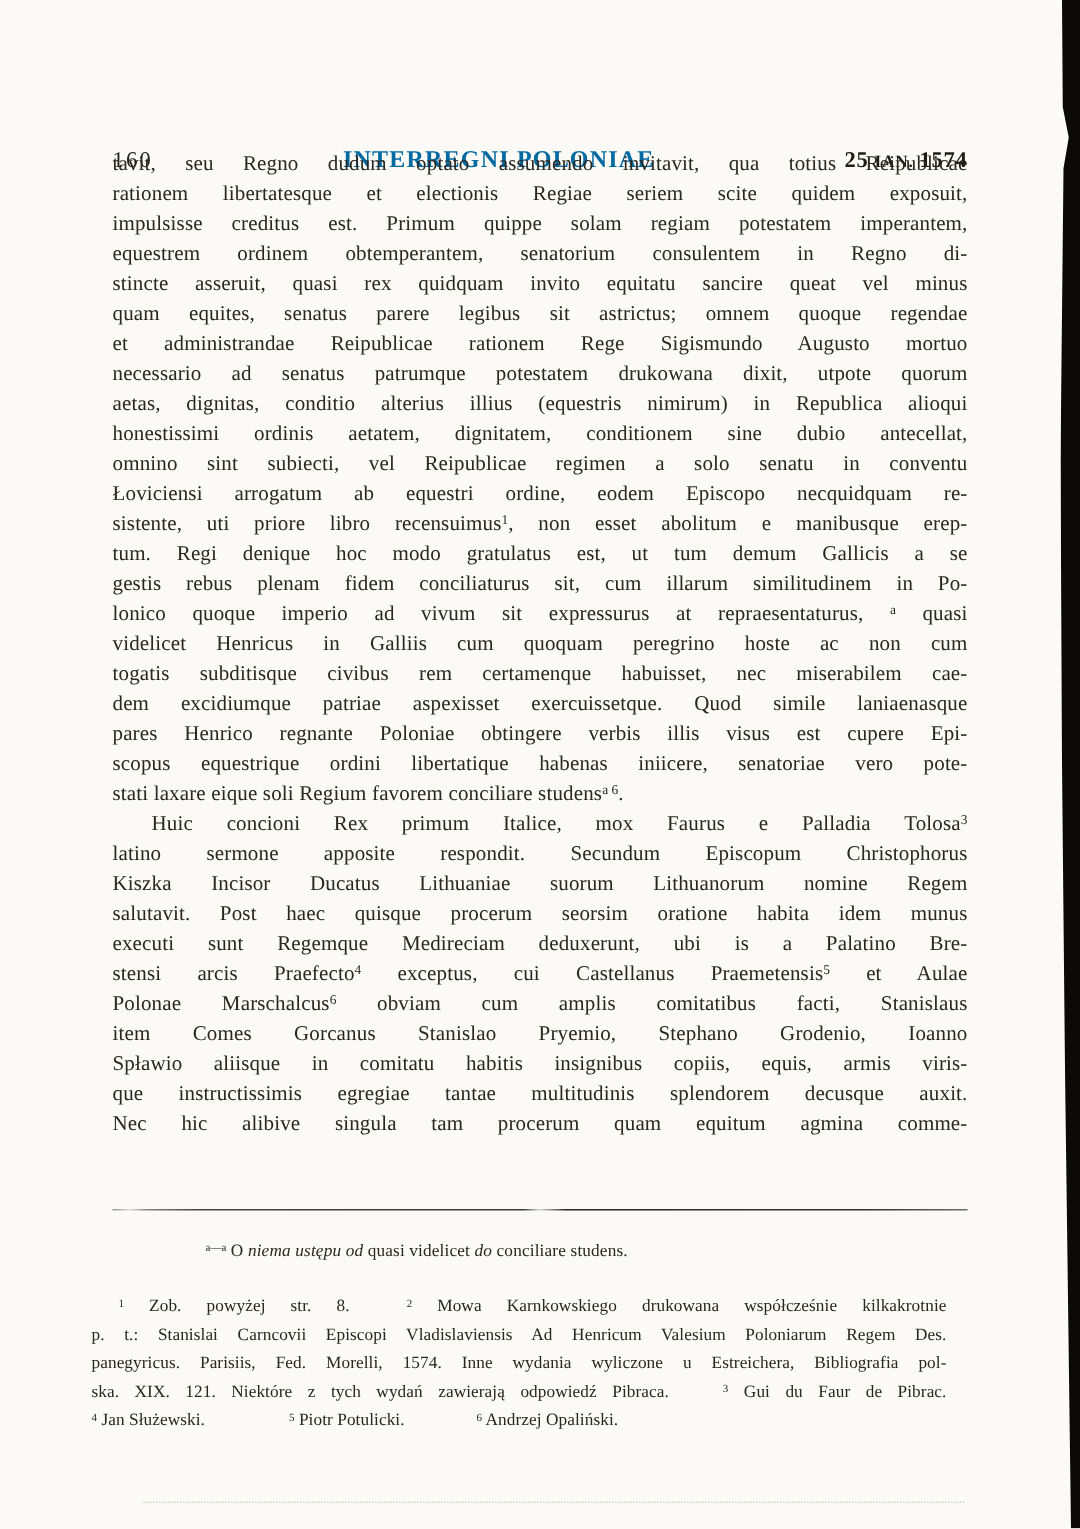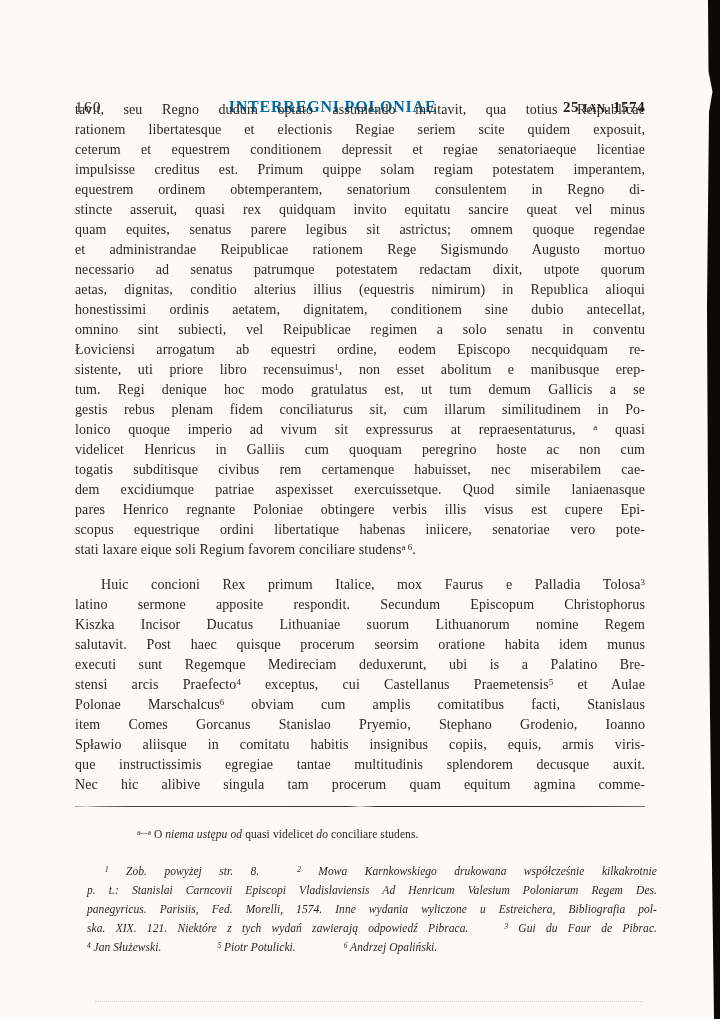--- a/index.html
+++ b/index.html
@@ -33,21 +33,21 @@
   .head-date { font-weight: bold; color: #1f1c18; white-space: nowrap; margin-top: 20px; }
   .head-date .d, .head-date .y { font-size: 15px; letter-spacing: 0.5px; }
   .head-date .m { font-size: 11.5px; letter-spacing: 0.5px; }
 
   .text-block { position: absolute; left: 75px; width: 570px; top: 100px; }
   .tline {
     font-size: 14px; line-height: 20px; height: 20px;
     white-space: nowrap; letter-spacing: 0.1px;
   }
   .tline.just { white-space: normal; text-align: justify; text-align-last: justify; }
-  .tline.indent { text-indent: 26px; margin-top: 15px; }
+  .tline.indent { text-indent: 26px; }
   .tline.indent-sm { text-indent: 18px; }
   sup {
     font-size: 64%; line-height: 0; vertical-align: baseline;
     position: relative; top: -0.45em; letter-spacing: 0;
   }
   i { font-style: italic; }
   .gap { display: inline-block; height: 1px; }
 
   .footnote-rule {
     position: absolute; left: 75px; width: 570px; top: 806px; height: 2px;
@@ -58,21 +58,21 @@
         rgba(30,27,24,0.95) 53%, rgba(30,27,24,0.9) 88%, rgba(50,45,40,0.7) 100%);
     background-size: 100% 1px; background-repeat: no-repeat; background-position: 0 0;
   }
 
   .variant-note {
     position: absolute; left: 59px; width: 570px; top: 825px;
     padding-left: 78px; box-sizing: border-box;
   }
   .variant-note .tline { font-size: 11.5px; line-height: 18px; height: 18px; }
 
-  .footnotes { position: absolute; left: 87px; width: 570px; top: 862px; font-style: italic; }
+  .footnotes { position: absolute; left: 61px; width: 570px; top: 862px; }
   .footnotes .tline { font-size: 11.5px; line-height: 19px; height: 19px; letter-spacing: 0.05px; }
 
   .bottom-artifact {
     position: absolute; left: 95px; width: 548px; top: 1001px; height: 0;
     border-top: 1px dotted #d2cfc8;
   }
 </style>
 </head>
 <body>
 
@@ -88,27 +88,26 @@
       <span class="d">25</span>
       <span class="m">IAN.</span>
       <span class="y">1574</span>
     </span>
   </header>
 
   <main class="text-block">
     <div id="para1" class="para">
         <div class="tline just">tavit, seu Regno dudum optato assumendo invitavit, qua totius Reipublicae</div>
         <div class="tline just">rationem libertatesque et electionis Regiae seriem scite quidem exposuit,</div>
-        <div class="tline just">ceterum et equestrem conditionem depressit et regiae senatoriaeque licentiae</div>
         <div class="tline just">impulsisse creditus est. Primum quippe solam regiam potestatem imperantem,</div>
         <div class="tline just">equestrem ordinem obtemperantem, senatorium consulentem in Regno di-</div>
         <div class="tline just">stincte asseruit, quasi rex quidquam invito equitatu sancire queat vel minus</div>
         <div class="tline just">quam equites, senatus parere legibus sit astrictus; omnem quoque regendae</div>
         <div class="tline just">et administrandae Reipublicae rationem Rege Sigismundo Augusto mortuo</div>
-        <div class="tline just">necessario ad senatus patrumque potestatem redactam dixit, utpote quorum</div>
+        <div class="tline just">necessario ad senatus patrumque potestatem drukowana dixit, utpote quorum</div>
         <div class="tline just">aetas, dignitas, conditio alterius illius (equestris nimirum) in Republica alioqui</div>
         <div class="tline just">honestissimi ordinis aetatem, dignitatem, conditionem sine dubio antecellat,</div>
         <div class="tline just">omnino sint subiecti, vel Reipublicae regimen a solo senatu in conventu</div>
         <div class="tline just">Łoviciensi arrogatum ab equestri ordine, eodem Episcopo necquidquam re-</div>
         <div class="tline just">sistente, uti priore libro recensuimus<sup>1</sup>, non esset abolitum e manibusque erep-</div>
         <div class="tline just">tum. Regi denique hoc modo gratulatus est, ut tum demum Gallicis a se</div>
         <div class="tline just">gestis rebus plenam fidem conciliaturus sit, cum illarum similitudinem in Po-</div>
         <div class="tline just">lonico quoque imperio ad vivum sit expressurus at repraesentaturus, <sup>a</sup> quasi</div>
         <div class="tline just">videlicet Henricus in Galliis cum quoquam peregrino hoste ac non cum</div>
         <div class="tline just">togatis subditisque civibus rem certamenque habuisset, nec miserabilem cae-</div>

